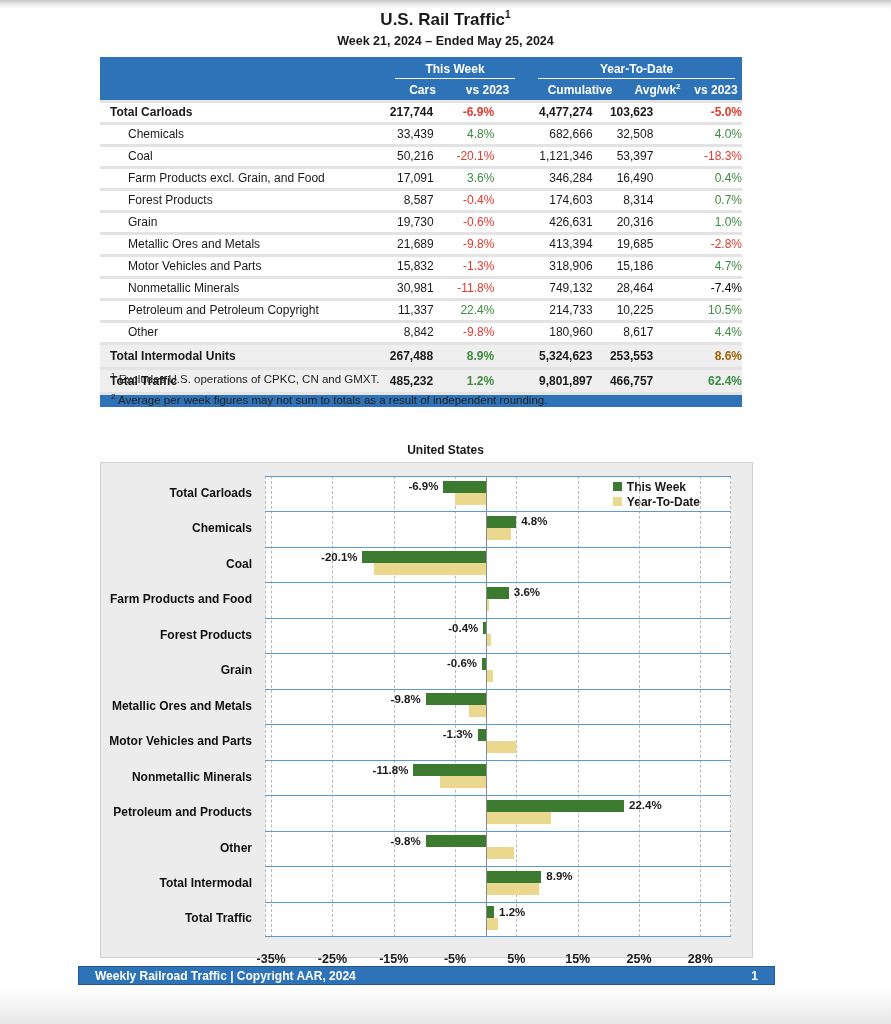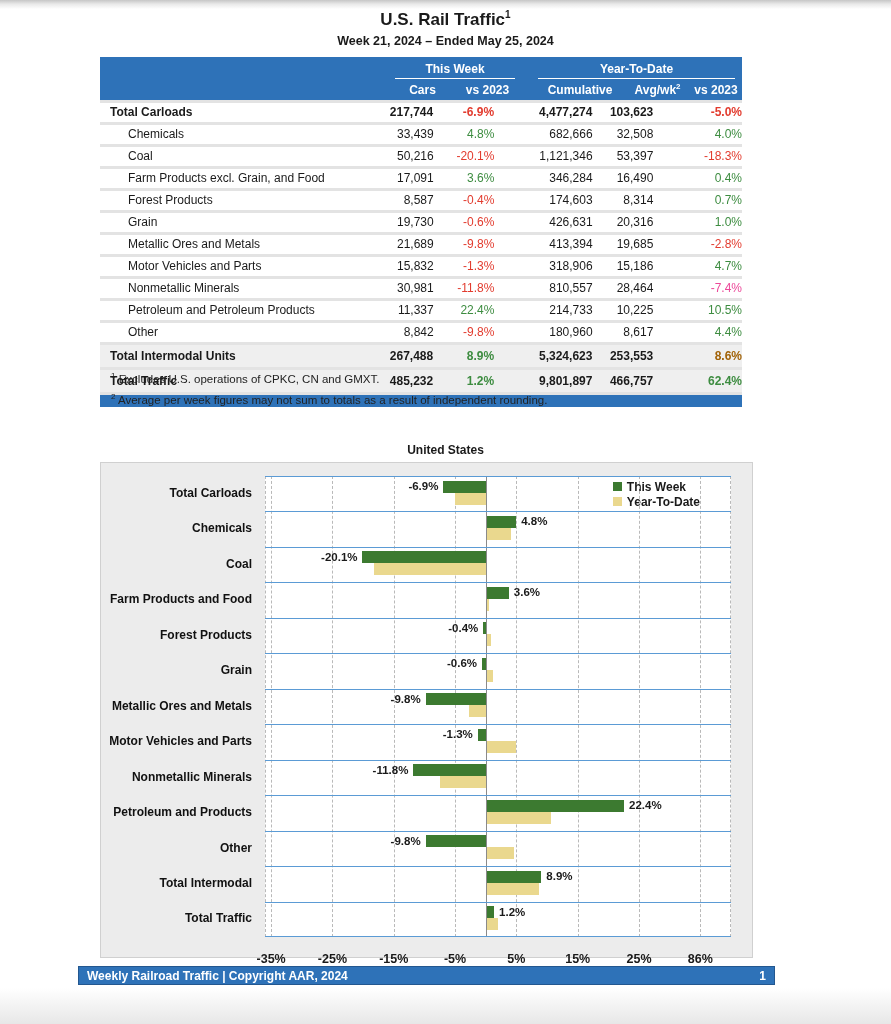--- a/index.html
+++ b/index.html
@@ -67,21 +67,21 @@
   .bar-label{position:absolute;height:15px;line-height:15px;font-size:11.5px;font-weight:bold;white-space:nowrap;}
   .chart-legend{position:absolute;top:3px;right:31px;}
   .legend-row{display:flex;align-items:center;height:15px;}
   .legend-swatch{width:9px;height:9px;margin-right:5px;}
   .legend-text{font-size:12px;font-weight:bold;}
   .chart-xaxis{position:absolute;left:164px;top:477px;width:466px;height:18px;}
   .x-tick{position:absolute;top:0;width:60px;text-align:center;font-size:12.5px;font-weight:bold;margin-top:12px;}
   
   .footer-bar{position:absolute;left:78px;top:966px;width:697px;height:19px;
               border:1px solid #23578f;box-sizing:border-box;display:flex;
-              justify-content:space-between;align-items:center;padding:0 8px;
+              justify-content:space-between;align-items:center;padding:0 16px;
               color:#fff;font-size:12px;font-weight:bold;}
 </style>
 </head>
 <body>
 
 <div class="page">
   <div class="top-shade"></div>
 
   <div class="doc-title">
     <span>U.S. Rail Traffic</span><sup>1</sup>
@@ -185,26 +185,26 @@
           <div class="c-gap"></div>
           <div class="c-cum">318,906</div>
           <div class="c-avg">15,186</div>
           <div class="c-vs2" style="color: rgb(61, 140, 64);">4.7%</div>
         </div>
         <div class="trow">
           <div class="c-label indent">Nonmetallic Minerals</div>
           <div class="c-cars">30,981</div>
           <div class="c-vs1" style="color: rgb(226, 59, 46);">-11.8%</div>
           <div class="c-gap"></div>
-          <div class="c-cum">810,557</div>
+          <div class="c-cum">749,132</div>
           <div class="c-avg">28,464</div>
-          <div class="c-vs2" style="color: #ec4899;">-7.4%</div>
-        </div>
-        <div class="trow">
-          <div class="c-label indent">Petroleum and Petroleum Products</div>
+          <div class="c-vs2" style="color: #000000;">-7.4%</div>
+        </div>
+        <div class="trow">
+          <div class="c-label indent">Petroleum and Petroleum Copyright</div>
           <div class="c-cars">11,337</div>
           <div class="c-vs1" style="color: rgb(61, 140, 64);">22.4%</div>
           <div class="c-gap"></div>
           <div class="c-cum">214,733</div>
           <div class="c-avg">10,225</div>
           <div class="c-vs2" style="color: rgb(61, 140, 64);">10.5%</div>
         </div>
         <div class="trow">
           <div class="c-label indent">Other</div>
           <div class="c-cars">8,842</div>
@@ -336,21 +336,21 @@
         <div class="bar-label" style="top: 428.538px; left: 234.095px;">1.2%</div>
       </div>
     <div class="chart-xaxis">
         <span class="x-tick" style="left: -23.8684px;">-35%</span>
         <span class="x-tick" style="left: 37.4474px;">-25%</span>
         <span class="x-tick" style="left: 98.7632px;">-15%</span>
         <span class="x-tick" style="left: 160.079px;">-5%</span>
         <span class="x-tick" style="left: 221.395px;">5%</span>
         <span class="x-tick" style="left: 282.711px;">15%</span>
         <span class="x-tick" style="left: 344.026px;">25%</span>
-        <span class="x-tick" style="left: 405.342px;">86%</span>
+        <span class="x-tick" style="left: 405.342px;">28%</span>
       </div>
   </div>
 
   <div class="footer-bar" style="background: rgb(46, 114, 184);">
     <span>Weekly Railroad Traffic | Copyright AAR, 2024</span>
     <span>1</span>
   </div>
 
   <div class="bottom-shade"></div>
 </div>

